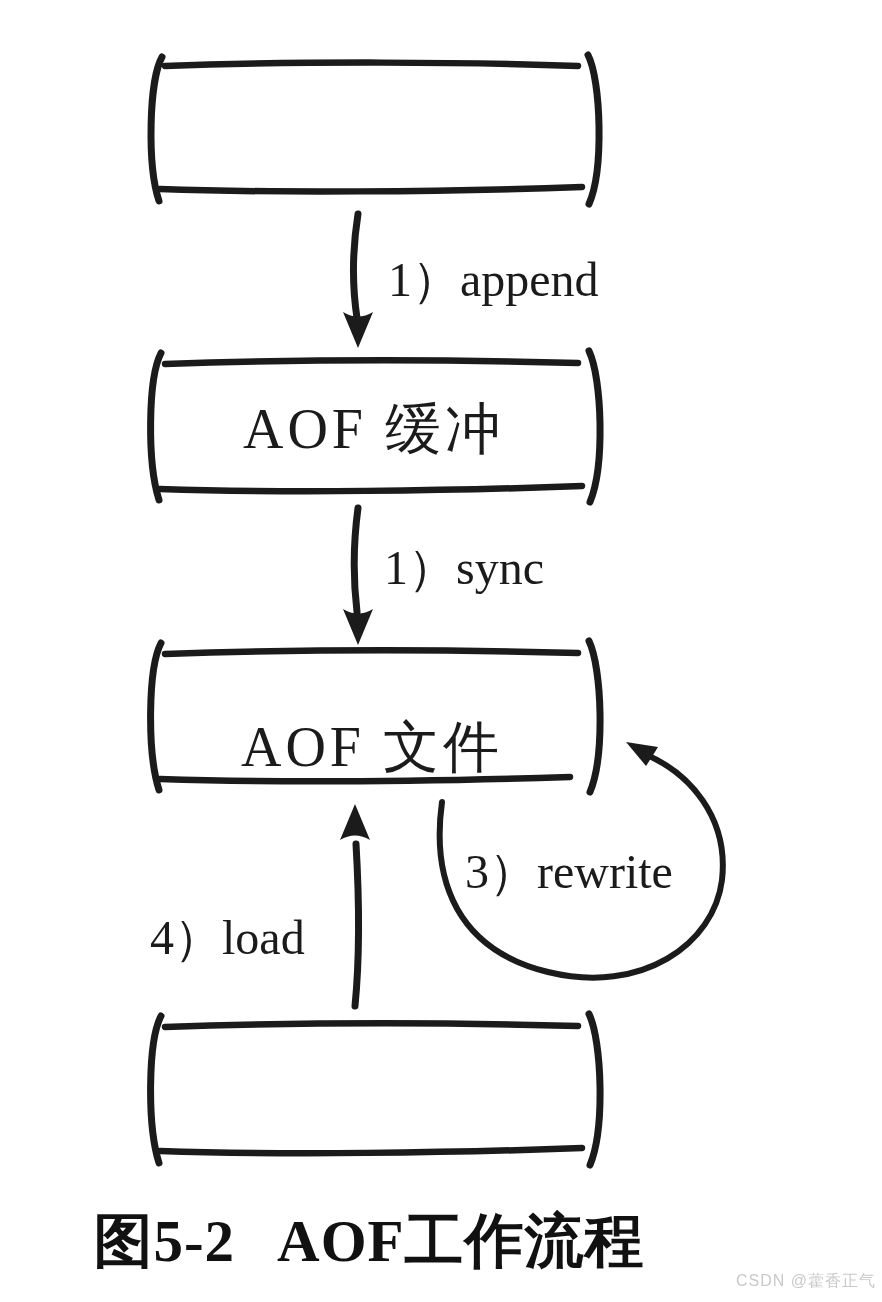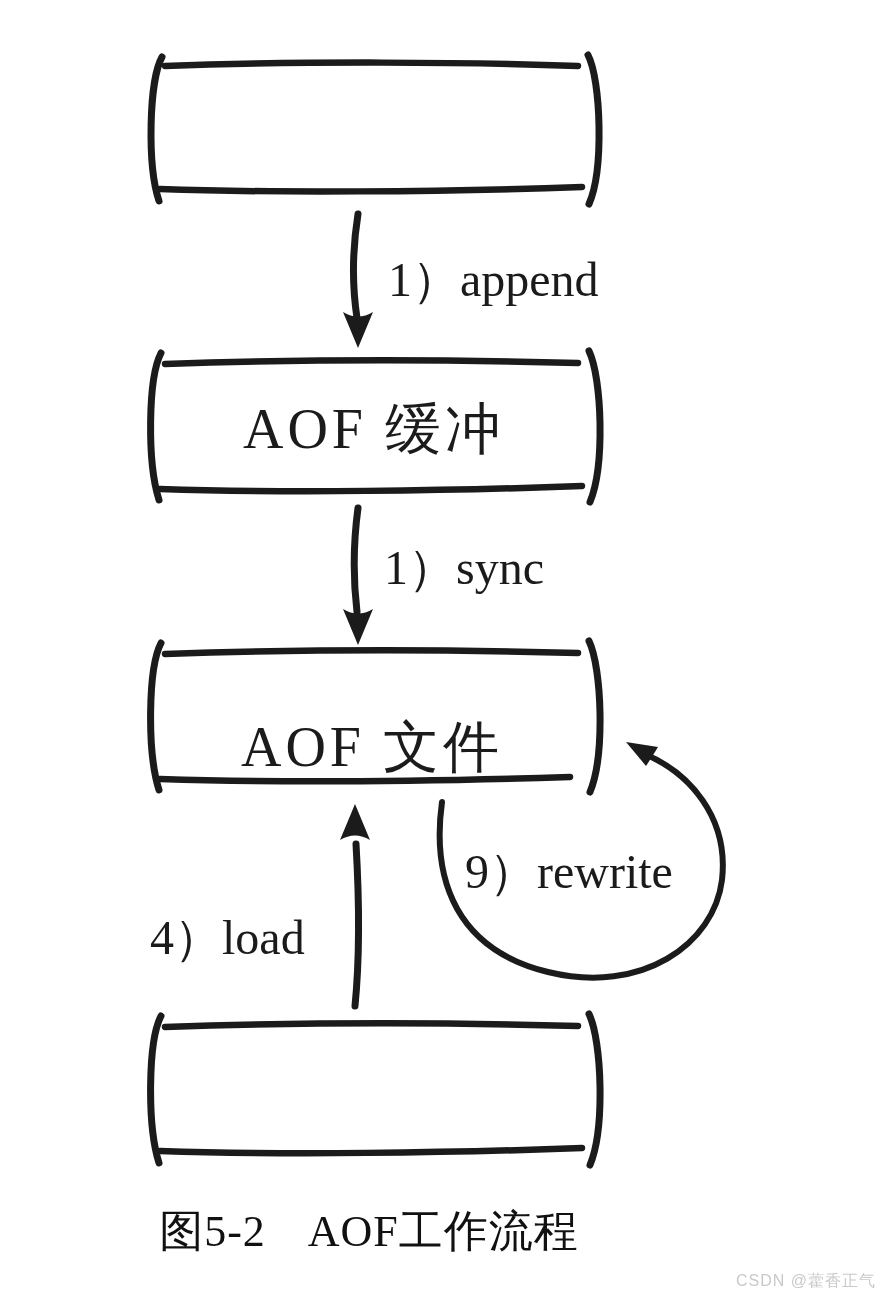--- a/index.html
+++ b/index.html
@@ -19,21 +19,21 @@
   .node-label {
     position:absolute; transform:translate(-50%,-50%);
     font-size:56px; color:var(--ink,#1b1b1b); letter-spacing:4px; white-space:nowrap;
   }
   .node-label.restart { letter-spacing:14px; font-size:52px; }
   .edge-label {
     position:absolute; font-size:48px; color:var(--ink,#1b1b1b); white-space:nowrap;
   }
   .caption {
     position:absolute; left:0; top:1202px; width:738px; text-align:center;
-    font-size:44px; font-weight:400; color:#111; letter-spacing:1px;
+    font-size:59px; font-weight:700; color:#111; letter-spacing:1px;
   }
   .cap-gap { display:inline-block; width:42px; }
   .watermark {
     position:absolute; top:1271px; right:6px;
     font-family:"Liberation Sans","DejaVu Sans",sans-serif;
     font-size:16px; color:var(--wm,#c9c9c9); letter-spacing:1px;
   }
 </style>
 </head>
 <body>
@@ -89,21 +89,21 @@
       <path class="ink-stroke frame-bracket" d="M 161 1016 C 148 1041, 147 1125, 159 1163"></path>
       <path class="ink-stroke frame-bracket" d="M 589 1014 C 602 1041, 605 1129, 590 1165"></path>
     </g>
   </svg>
 
   <div class="node-label" style="left:374px; top:430px;">AOF 缓冲</div>
   <div class="node-label" style="left:372px; top:716px;margin-top:32px;">AOF 文件</div>
 
   <div class="edge-label" style="left:388px; top:248px;">1）append</div>
   <div class="edge-label" style="left:384px; top:536px;">1）sync</div>
-  <div class="edge-label" style="left:465px; top:840px;">9）rewrite</div>
+  <div class="edge-label" style="left:465px; top:840px;">3）rewrite</div>
   <div class="edge-label" style="left:150px; top:906px;">4）load</div>
 
   <div class="caption">
     <span>图5-2</span><span class="cap-gap"></span><span>AOF工作流程</span>
   </div>
 
   <div class="watermark">CSDN @藿香正气</div>
 </div>
 
 </body></html>

